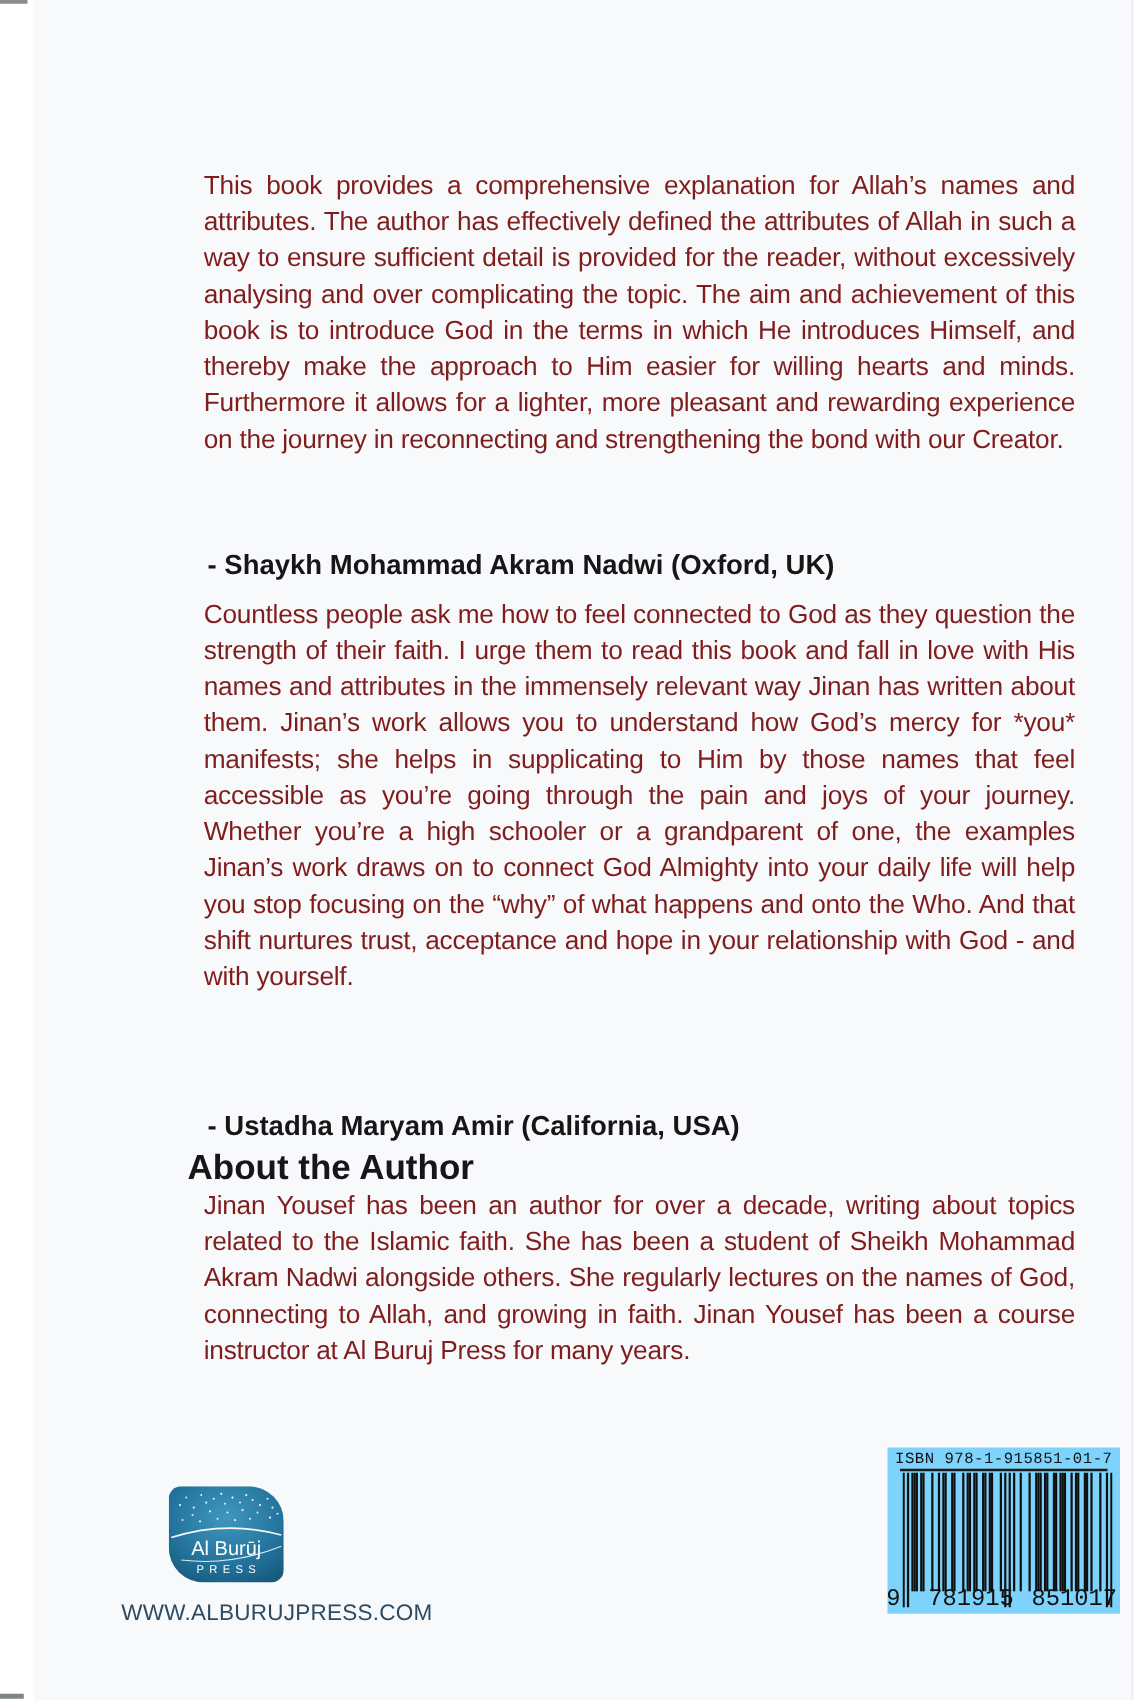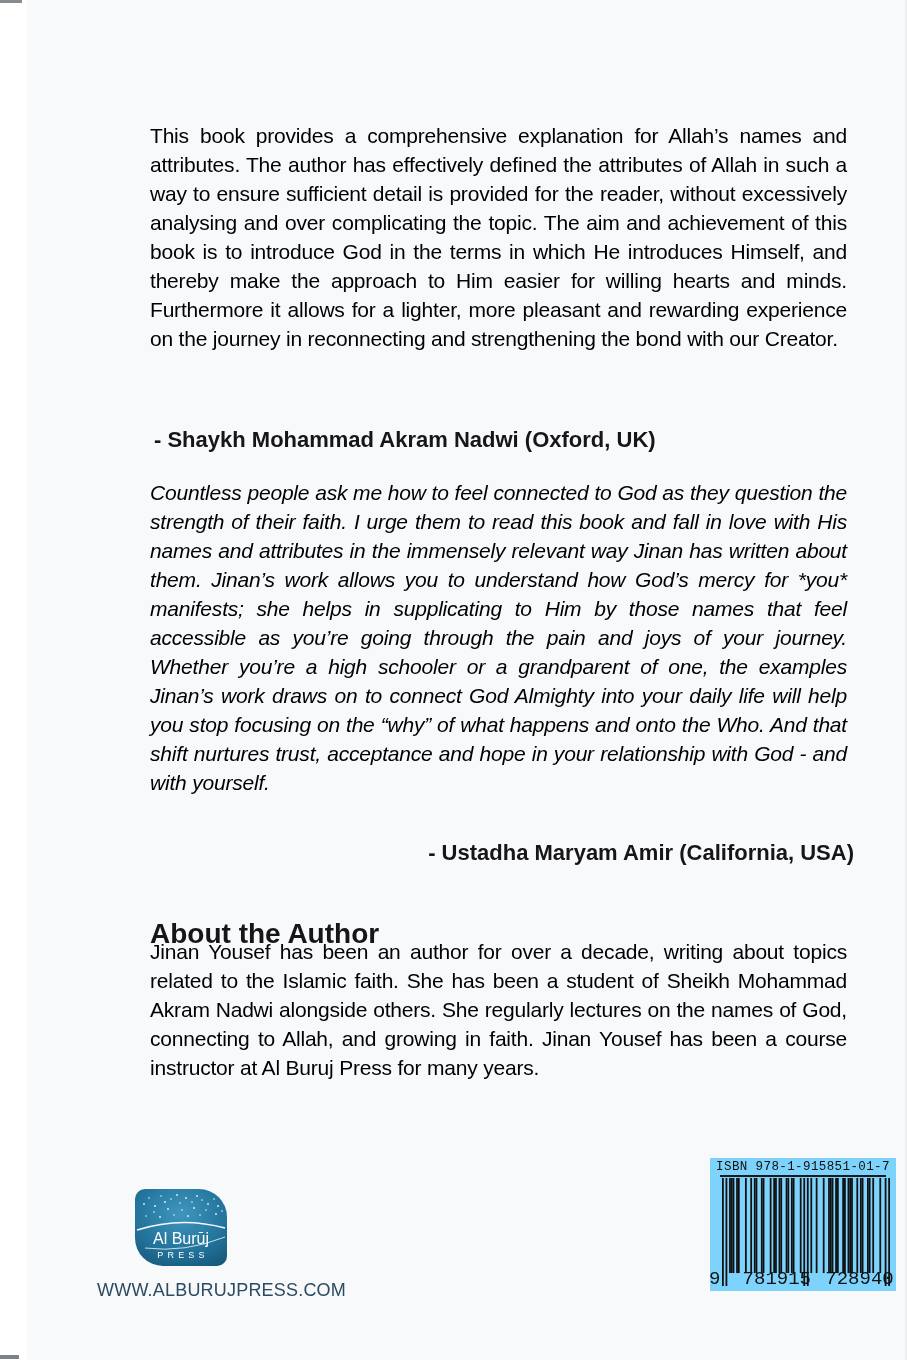--- a/index.html
+++ b/index.html
@@ -10,33 +10,33 @@
   .cover{
     position:absolute;left:27px;top:0;width:878px;height:1360px;
     background:#f8f9fb;border-right:2px solid #eceef1;
   }
   .artifact{position:absolute;background:#868c90;}
   .artifact-top{left:0;top:0;width:22px;height:3px;}
   .artifact-bottom{left:0;top:1355px;width:19px;height:4px;background:#7d8488;}
 
   
   .body-text{
-    position:absolute;left:123px;width:697px;margin:0;
+    position:absolute;left:123px;width:697px;margin:13px;
     font-size:21px;line-height:29px;letter-spacing:-0.2px;
-    color:#000000;text-align:justify;
+    color:#7f1d1d;text-align:justify;
   }
   .p1{top:121px;}
-  .p2{top:478px;font-style:italic;}
+  .p2{top:464px;}
   .bio{top:937px;}
   .attribution{
-    position:absolute;left:123px;width:700px;margin:4px;
+    position:absolute;left:123px;width:700px;margin:16px;
     font-size:22px;line-height:26px;font-weight:bold;color:#161618;
   }
   .a1{top:423px;}
-  .a2{top:836px;text-align:right;}
+  .a2{top:872px;}
   .about-heading{
     position:absolute;left:123px;top:921px;margin:0;
     font-size:28px;line-height:26px;font-weight:bold;color:#161618;
   }
 
   
   .logo{position:absolute;left:108px;top:1189px;width:92px;height:61px;text-decoration:underline;}
   .logo svg{display:block;width:92px;height:77px;}
   .website{
     position:absolute;left:70px;top:1280px;width:170px;
@@ -179,21 +179,21 @@
           <rect x="82" y="0" width="1" height="88"></rect>
           <rect x="83" y="0" width="1" height="88"></rect>
           <rect x="85" y="0" width="1" height="88"></rect>
           <rect x="89" y="0" width="1" height="88"></rect>
           <rect x="92" y="0" width="1" height="100"></rect>
           <rect x="94" y="0" width="1" height="100"></rect>
         </svg>
       <div class="barcode-digits">
         <span class="bd-first">9</span>
         <span class="bd-g1">781915</span>
-        <span class="bd-g2">728940</span>
+        <span class="bd-g2">851017</span>
       </div>
     </div>
 
   </div>
 
   <div class="artifact artifact-top"></div>
   <div class="artifact artifact-bottom"></div>
 
 </div>
 

